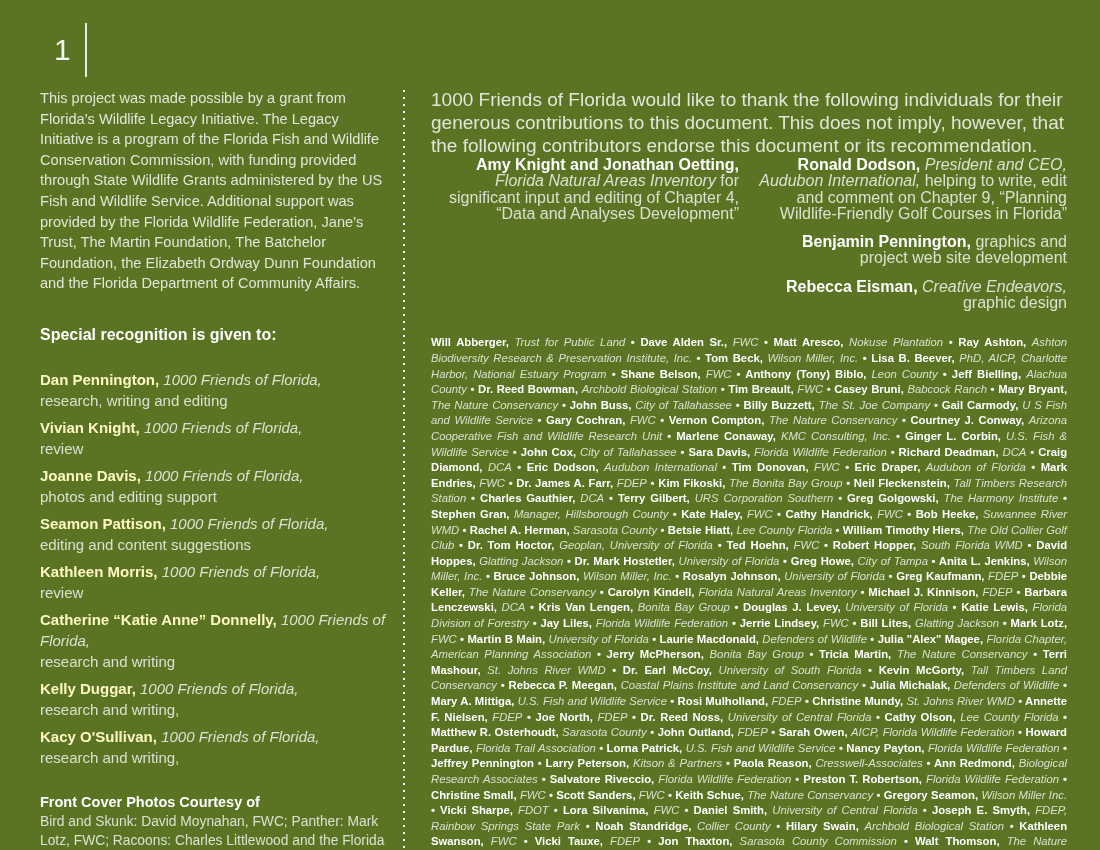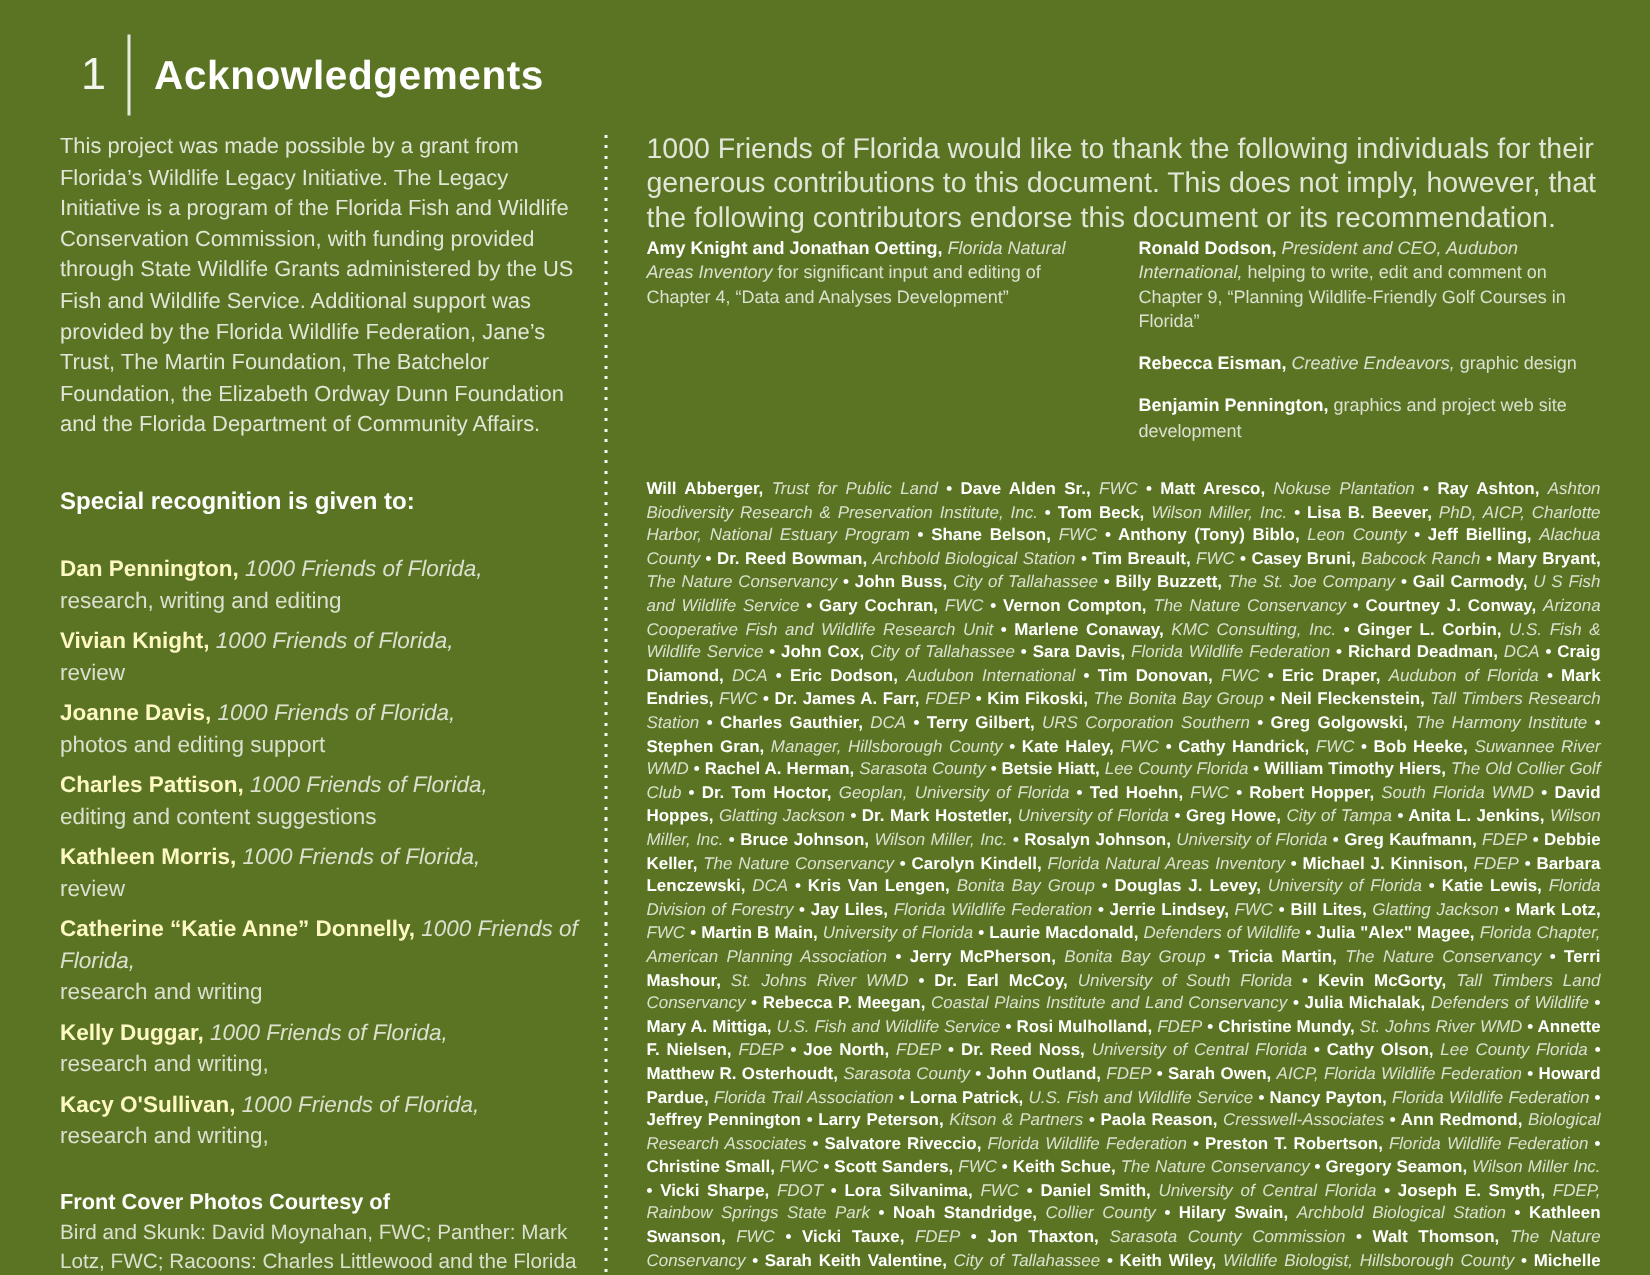--- a/index.html
+++ b/index.html
@@ -36,49 +36,48 @@
   .sr-entry .i { font-style:italic; color:rgba(255,255,255,0.78); }
   .sr-entry .role { color:rgba(255,255,255,0.78); }
   .cover-section { margin-top:26px; }
   .cover-section h3 { font-size:14.5px; font-weight:700; margin-bottom:2px; }
   .cover-section p { font-size:13.8px; line-height:19px; color:rgba(255,255,255,0.78); }
 
   
   .r-intro { font-size:19px; line-height:23px; color:rgba(255,255,255,0.82); }
   .featured { display:flex; gap:20px; }
   .feat-col { flex:1; min-width:0; }
-  .feat-entry { font-size:12px; line-height:16.3px; margin-bottom:12px; color:rgba(255,255,255,0.78); }
+  .feat-entry { font-size:16px; line-height:16.3px; margin-bottom:12px; color:rgba(255,255,255,0.78);text-align:right; }
   .feat-entry .b { font-weight:700; color:#fff; }
   .feat-entry .i { font-style:italic; }
   .contrib { margin-top:12px; font-size:11.3px; line-height:15.6px; text-align:justify; color:rgba(255,255,255,0.78); }
   .contrib .b { font-weight:700; color:#fff; }
   .contrib .i { font-style:italic; }
   .contrib .bullet { color:#ffffff; font-weight:700; }
 </style>
 </head>
 <body>
 
 <div class="page">
 
   <header class="header">
     <span class="chap-num">1</span>
     <span class="header-rule"></span>
-    <h1 class="title">Acknowledgements</h1>
   </header>
 
   <div class="content">
 
     <aside class="left-col">
       <p class="intro">This project was made possible by a grant from Florida’s Wildlife Legacy Initiative.  The Legacy Initiative is a program of the Florida Fish and Wildlife Conservation Commission, with funding provided through State Wildlife Grants administered by the US Fish and Wildlife Service. Additional support was provided by the Florida Wildlife Federation, Jane’s Trust, The Martin Foundation, The Batchelor Foundation, the Elizabeth Ordway Dunn Foundation and the Florida Department of Community Affairs.</p>
       <h2 class="sr-heading">Special recognition is given to:</h2>
       <div>
           <div class="sr-entry"><span class="b">Dan Pennington, </span><span class="i">1000 Friends of Florida,</span><div class="role">research, writing and editing</div></div>
           <div class="sr-entry"><span class="b">Vivian Knight, </span><span class="i">1000 Friends of Florida,</span><div class="role">review</div></div>
           <div class="sr-entry"><span class="b">Joanne Davis, </span><span class="i">1000 Friends of Florida,</span><div class="role">photos and editing support</div></div>
-          <div class="sr-entry"><span class="b">Charles Pattison, </span><span class="i">1000 Friends of Florida,</span><div class="role">editing and content suggestions</div></div>
+          <div class="sr-entry"><span class="b">Seamon Pattison, </span><span class="i">1000 Friends of Florida,</span><div class="role">editing and content suggestions</div></div>
           <div class="sr-entry"><span class="b">Kathleen Morris, </span><span class="i">1000 Friends of Florida,</span><div class="role">review</div></div>
           <div class="sr-entry"><span class="b">Catherine “Katie Anne” Donnelly, </span><span class="i">1000 Friends of Florida,</span><div class="role">research and writing</div></div>
           <div class="sr-entry"><span class="b">Kelly Duggar, </span><span class="i">1000 Friends of Florida,</span><div class="role">research and writing,</div></div>
           <div class="sr-entry"><span class="b">Kacy O'Sullivan, </span><span class="i">1000 Friends of Florida,</span><div class="role">research and writing,</div></div>
         </div>
       <div class="cover-section">
         <h3>Front Cover Photos Courtesy of</h3>
         <p>Bird and Skunk: David Moynahan, FWC; Panther: Mark Lotz, FWC; Racoons: Charles Littlewood and the Florida Wildlife Federation</p>
       </div>
 
@@ -87,21 +86,21 @@
     <div class="divider"></div>
 
     <main class="right-col">
       <p class="r-intro">1000 Friends of Florida would like to thank the following individuals for their generous contributions to this document.  This does not imply, however, that the following contributors endorse this document or its recommendation.</p>
       <div class="featured">
         <div class="feat-col">
             <div class="feat-entry"><span class="b">Amy Knight and Jonathan Oetting, </span><span class="i">Florida Natural Areas Inventory </span>for significant input and editing of Chapter 4, “Data and Analyses Development”</div>
           </div>
         <div class="feat-col">
             <div class="feat-entry"><span class="b">Ronald Dodson, </span><span class="i">President and CEO, Audubon International, </span>helping to write, edit and comment on Chapter 9, “Planning Wildlife-Friendly Golf Courses in Florida”</div>
+            <div class="feat-entry"><span class="b">Benjamin Pennington, </span>graphics and project web site development</div>
             <div class="feat-entry"><span class="b">Rebecca Eisman, </span><span class="i">Creative Endeavors, </span>graphic design</div>
-            <div class="feat-entry"><span class="b">Benjamin Pennington, </span>graphics and project web site development</div>
           </div>
       </div>
       <p class="contrib"><span class="b">Will Abberger,</span> <span class="i">Trust for Public Land</span><span class="bullet"> • </span><span class="b">Dave Alden Sr.,</span> <span class="i">FWC</span><span class="bullet"> • </span><span class="b">Matt Aresco,</span> <span class="i">Nokuse Plantation</span><span class="bullet"> • </span><span class="b">Ray Ashton,</span> <span class="i">Ashton Biodiversity Research &amp; Preservation Institute, Inc.</span><span class="bullet"> • </span><span class="b">Tom Beck,</span> <span class="i">Wilson Miller, Inc.</span><span class="bullet"> • </span><span class="b">Lisa B. Beever,</span> <span class="i">PhD, AICP, Charlotte Harbor, National Estuary Program</span><span class="bullet"> • </span><span class="b">Shane Belson,</span> <span class="i">FWC</span><span class="bullet"> • </span><span class="b">Anthony (Tony) Biblo,</span> <span class="i">Leon County</span><span class="bullet"> • </span><span class="b">Jeff Bielling,</span> <span class="i">Alachua County</span><span class="bullet"> • </span><span class="b">Dr. Reed Bowman,</span> <span class="i">Archbold Biological Station</span><span class="bullet"> • </span><span class="b">Tim Breault,</span> <span class="i">FWC</span><span class="bullet"> • </span><span class="b">Casey Bruni,</span> <span class="i">Babcock Ranch</span><span class="bullet"> • </span><span class="b">Mary Bryant,</span> <span class="i">The Nature Conservancy</span><span class="bullet"> • </span><span class="b">John Buss,</span> <span class="i">City of Tallahassee</span><span class="bullet"> • </span><span class="b">Billy Buzzett,</span> <span class="i">The St. Joe Company</span><span class="bullet"> • </span><span class="b">Gail Carmody,</span> <span class="i">U S Fish and Wildlife Service</span><span class="bullet"> • </span><span class="b">Gary Cochran,</span> <span class="i">FWC</span><span class="bullet"> • </span><span class="b">Vernon Compton,</span> <span class="i">The Nature Conservancy</span><span class="bullet"> • </span><span class="b">Courtney J. Conway,</span> <span class="i">Arizona Cooperative Fish and Wildlife Research Unit</span><span class="bullet"> • </span><span class="b">Marlene Conaway,</span> <span class="i">KMC Consulting, Inc.</span><span class="bullet"> • </span><span class="b">Ginger L. Corbin,</span> <span class="i">U.S. Fish &amp; Wildlife Service</span><span class="bullet"> • </span><span class="b">John Cox,</span> <span class="i">City of Tallahassee</span><span class="bullet"> • </span><span class="b">Sara Davis,</span> <span class="i">Florida Wildlife Federation</span><span class="bullet"> • </span><span class="b">Richard Deadman,</span> <span class="i">DCA</span><span class="bullet"> • </span><span class="b">Craig Diamond,</span> <span class="i">DCA</span><span class="bullet"> • </span><span class="b">Eric Dodson,</span> <span class="i">Audubon International</span><span class="bullet"> • </span><span class="b">Tim Donovan,</span> <span class="i">FWC</span><span class="bullet"> • </span><span class="b">Eric Draper,</span> <span class="i">Audubon of Florida</span><span class="bullet"> • </span><span class="b">Mark Endries,</span> <span class="i">FWC</span><span class="bullet"> • </span><span class="b">Dr. James A. Farr,</span> <span class="i">FDEP</span><span class="bullet"> • </span><span class="b">Kim Fikoski,</span> <span class="i">The Bonita Bay Group</span><span class="bullet"> • </span><span class="b">Neil Fleckenstein,</span> <span class="i">Tall Timbers Research Station</span><span class="bullet"> • </span><span class="b">Charles Gauthier,</span> <span class="i">DCA</span><span class="bullet"> • </span><span class="b">Terry Gilbert,</span> <span class="i">URS Corporation Southern</span><span class="bullet"> • </span><span class="b">Greg Golgowski,</span> <span class="i">The Harmony Institute</span><span class="bullet"> • </span><span class="b">Stephen Gran,</span> <span class="i">Manager, Hillsborough County</span><span class="bullet"> • </span><span class="b">Kate Haley,</span> <span class="i">FWC</span><span class="bullet"> • </span><span class="b">Cathy Handrick,</span> <span class="i">FWC</span><span class="bullet"> • </span><span class="b">Bob Heeke,</span> <span class="i">Suwannee River WMD</span><span class="bullet"> • </span><span class="b">Rachel A. Herman,</span> <span class="i">Sarasota County</span><span class="bullet"> • </span><span class="b">Betsie Hiatt,</span> <span class="i">Lee County Florida</span><span class="bullet"> • </span><span class="b">William Timothy Hiers,</span> <span class="i">The Old Collier Golf Club</span><span class="bullet"> • </span><span class="b">Dr. Tom Hoctor,</span> <span class="i">Geoplan, University of Florida</span><span class="bullet"> • </span><span class="b">Ted Hoehn,</span> <span class="i">FWC</span><span class="bullet"> • </span><span class="b">Robert Hopper,</span> <span class="i">South Florida WMD</span><span class="bullet"> • </span><span class="b">David Hoppes,</span> <span class="i">Glatting Jackson</span><span class="bullet"> • </span><span class="b">Dr. Mark Hostetler,</span> <span class="i">University of Florida</span><span class="bullet"> • </span><span class="b">Greg Howe,</span> <span class="i">City of Tampa</span><span class="bullet"> • </span><span class="b">Anita L. Jenkins,</span> <span class="i">Wilson Miller, Inc.</span><span class="bullet"> • </span><span class="b">Bruce Johnson,</span> <span class="i">Wilson Miller, Inc.</span><span class="bullet"> • </span><span class="b">Rosalyn Johnson,</span> <span class="i">University of Florida</span><span class="bullet"> • </span><span class="b">Greg Kaufmann,</span> <span class="i">FDEP</span><span class="bullet"> • </span><span class="b">Debbie Keller,</span> <span class="i">The Nature Conservancy</span><span class="bullet"> • </span><span class="b">Carolyn Kindell,</span> <span class="i">Florida Natural Areas Inventory</span><span class="bullet"> • </span><span class="b">Michael J. Kinnison,</span> <span class="i">FDEP</span><span class="bullet"> • </span><span class="b">Barbara Lenczewski,</span> <span class="i">DCA</span><span class="bullet"> • </span><span class="b">Kris Van Lengen,</span> <span class="i">Bonita Bay Group</span><span class="bullet"> • </span><span class="b">Douglas J. Levey,</span> <span class="i">University of Florida</span><span class="bullet"> • </span><span class="b">Katie Lewis,</span> <span class="i">Florida Division of Forestry</span><span class="bullet"> • </span><span class="b">Jay Liles,</span> <span class="i">Florida Wildlife Federation</span><span class="bullet"> • </span><span class="b">Jerrie Lindsey,</span> <span class="i">FWC</span><span class="bullet"> • </span><span class="b">Bill Lites,</span> <span class="i">Glatting Jackson</span><span class="bullet"> • </span><span class="b">Mark Lotz,</span> <span class="i">FWC</span><span class="bullet"> • </span><span class="b">Martin B Main,</span> <span class="i">University of Florida</span><span class="bullet"> • </span><span class="b">Laurie Macdonald,</span> <span class="i">Defenders of Wildlife</span><span class="bullet"> • </span><span class="b">Julia "Alex" Magee,</span> <span class="i">Florida Chapter, American Planning Association</span><span class="bullet"> • </span><span class="b">Jerry McPherson,</span> <span class="i">Bonita Bay Group</span><span class="bullet"> • </span><span class="b">Tricia Martin,</span> <span class="i">The Nature Conservancy</span><span class="bullet"> • </span><span class="b">Terri Mashour,</span> <span class="i">St. Johns River WMD</span><span class="bullet"> • </span><span class="b">Dr. Earl McCoy,</span> <span class="i">University of South Florida</span><span class="bullet"> • </span><span class="b">Kevin McGorty,</span> <span class="i">Tall Timbers Land Conservancy</span><span class="bullet"> • </span><span class="b">Rebecca P. Meegan,</span> <span class="i">Coastal Plains Institute and Land Conservancy</span><span class="bullet"> • </span><span class="b">Julia Michalak,</span> <span class="i">Defenders of Wildlife</span><span class="bullet"> • </span><span class="b">Mary A. Mittiga,</span> <span class="i">U.S. Fish and Wildlife Service</span><span class="bullet"> • </span><span class="b">Rosi Mulholland,</span> <span class="i">FDEP</span><span class="bullet"> • </span><span class="b">Christine Mundy,</span> <span class="i">St. Johns River WMD</span><span class="bullet"> • </span><span class="b">Annette F. Nielsen,</span> <span class="i">FDEP</span><span class="bullet"> • </span><span class="b">Joe North,</span> <span class="i">FDEP</span><span class="bullet"> • </span><span class="b">Dr. Reed Noss,</span> <span class="i">University of Central Florida</span><span class="bullet"> • </span><span class="b">Cathy Olson,</span> <span class="i">Lee County Florida</span><span class="bullet"> • </span><span class="b">Matthew R. Osterhoudt,</span> <span class="i">Sarasota County</span><span class="bullet"> • </span><span class="b">John Outland,</span> <span class="i">FDEP</span><span class="bullet"> • </span><span class="b">Sarah Owen,</span> <span class="i">AICP, Florida Wildlife Federation</span><span class="bullet"> • </span><span class="b">Howard Pardue,</span> <span class="i">Florida Trail Association</span><span class="bullet"> • </span><span class="b">Lorna Patrick,</span> <span class="i">U.S. Fish and Wildlife Service</span><span class="bullet"> • </span><span class="b">Nancy Payton,</span> <span class="i">Florida Wildlife Federation</span><span class="bullet"> • </span><span class="b">Jeffrey Pennington</span><span class="bullet"> • </span><span class="b">Larry Peterson,</span> <span class="i">Kitson &amp; Partners</span><span class="bullet"> • </span><span class="b">Paola Reason,</span> <span class="i">Cresswell-Associates</span><span class="bullet"> • </span><span class="b">Ann Redmond,</span> <span class="i">Biological Research Associates</span><span class="bullet"> • </span><span class="b">Salvatore Riveccio,</span> <span class="i">Florida Wildlife Federation</span><span class="bullet"> • </span><span class="b">Preston T. Robertson,</span> <span class="i">Florida Wildlife Federation</span><span class="bullet"> • </span><span class="b">Christine Small,</span> <span class="i">FWC</span><span class="bullet"> • </span><span class="b">Scott Sanders,</span> <span class="i">FWC</span><span class="bullet"> • </span><span class="b">Keith Schue,</span> <span class="i">The Nature Conservancy</span><span class="bullet"> • </span><span class="b">Gregory Seamon,</span> <span class="i">Wilson Miller Inc.</span><span class="bullet"> • </span><span class="b">Vicki Sharpe,</span> <span class="i">FDOT</span><span class="bullet"> • </span><span class="b">Lora Silvanima,</span> <span class="i">FWC</span><span class="bullet"> • </span><span class="b">Daniel Smith,</span> <span class="i">University of Central Florida</span><span class="bullet"> • </span><span class="b">Joseph E. Smyth,</span> <span class="i">FDEP, Rainbow Springs State Park</span><span class="bullet"> • </span><span class="b">Noah Standridge,</span> <span class="i">Collier County</span><span class="bullet"> • </span><span class="b">Hilary Swain,</span> <span class="i">Archbold Biological Station</span><span class="bullet"> • </span><span class="b">Kathleen Swanson,</span> <span class="i">FWC</span><span class="bullet"> • </span><span class="b">Vicki Tauxe,</span> <span class="i">FDEP</span><span class="bullet"> • </span><span class="b">Jon Thaxton,</span> <span class="i">Sarasota County Commission</span><span class="bullet"> • </span><span class="b">Walt Thomson,</span> <span class="i">The Nature Conservancy</span><span class="bullet"> • </span><span class="b">Sarah Keith Valentine,</span> <span class="i">City of Tallahassee</span><span class="bullet"> • </span><span class="b">Keith Wiley,</span> <span class="i">Wildlife Biologist, Hillsborough County</span><span class="bullet"> • </span><span class="b">Michelle Willey,</span>    </p>
     </main>
 
   </div>
 </div>
 
 </body></html>

